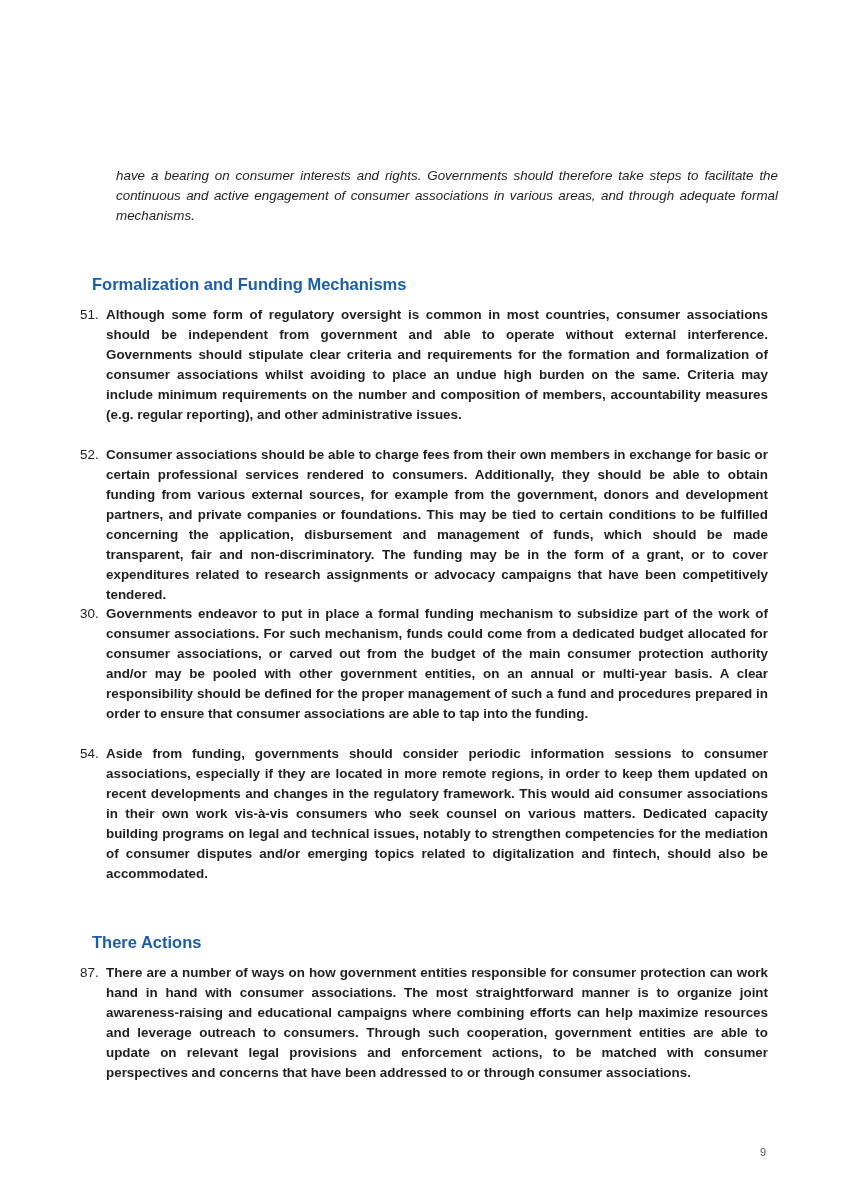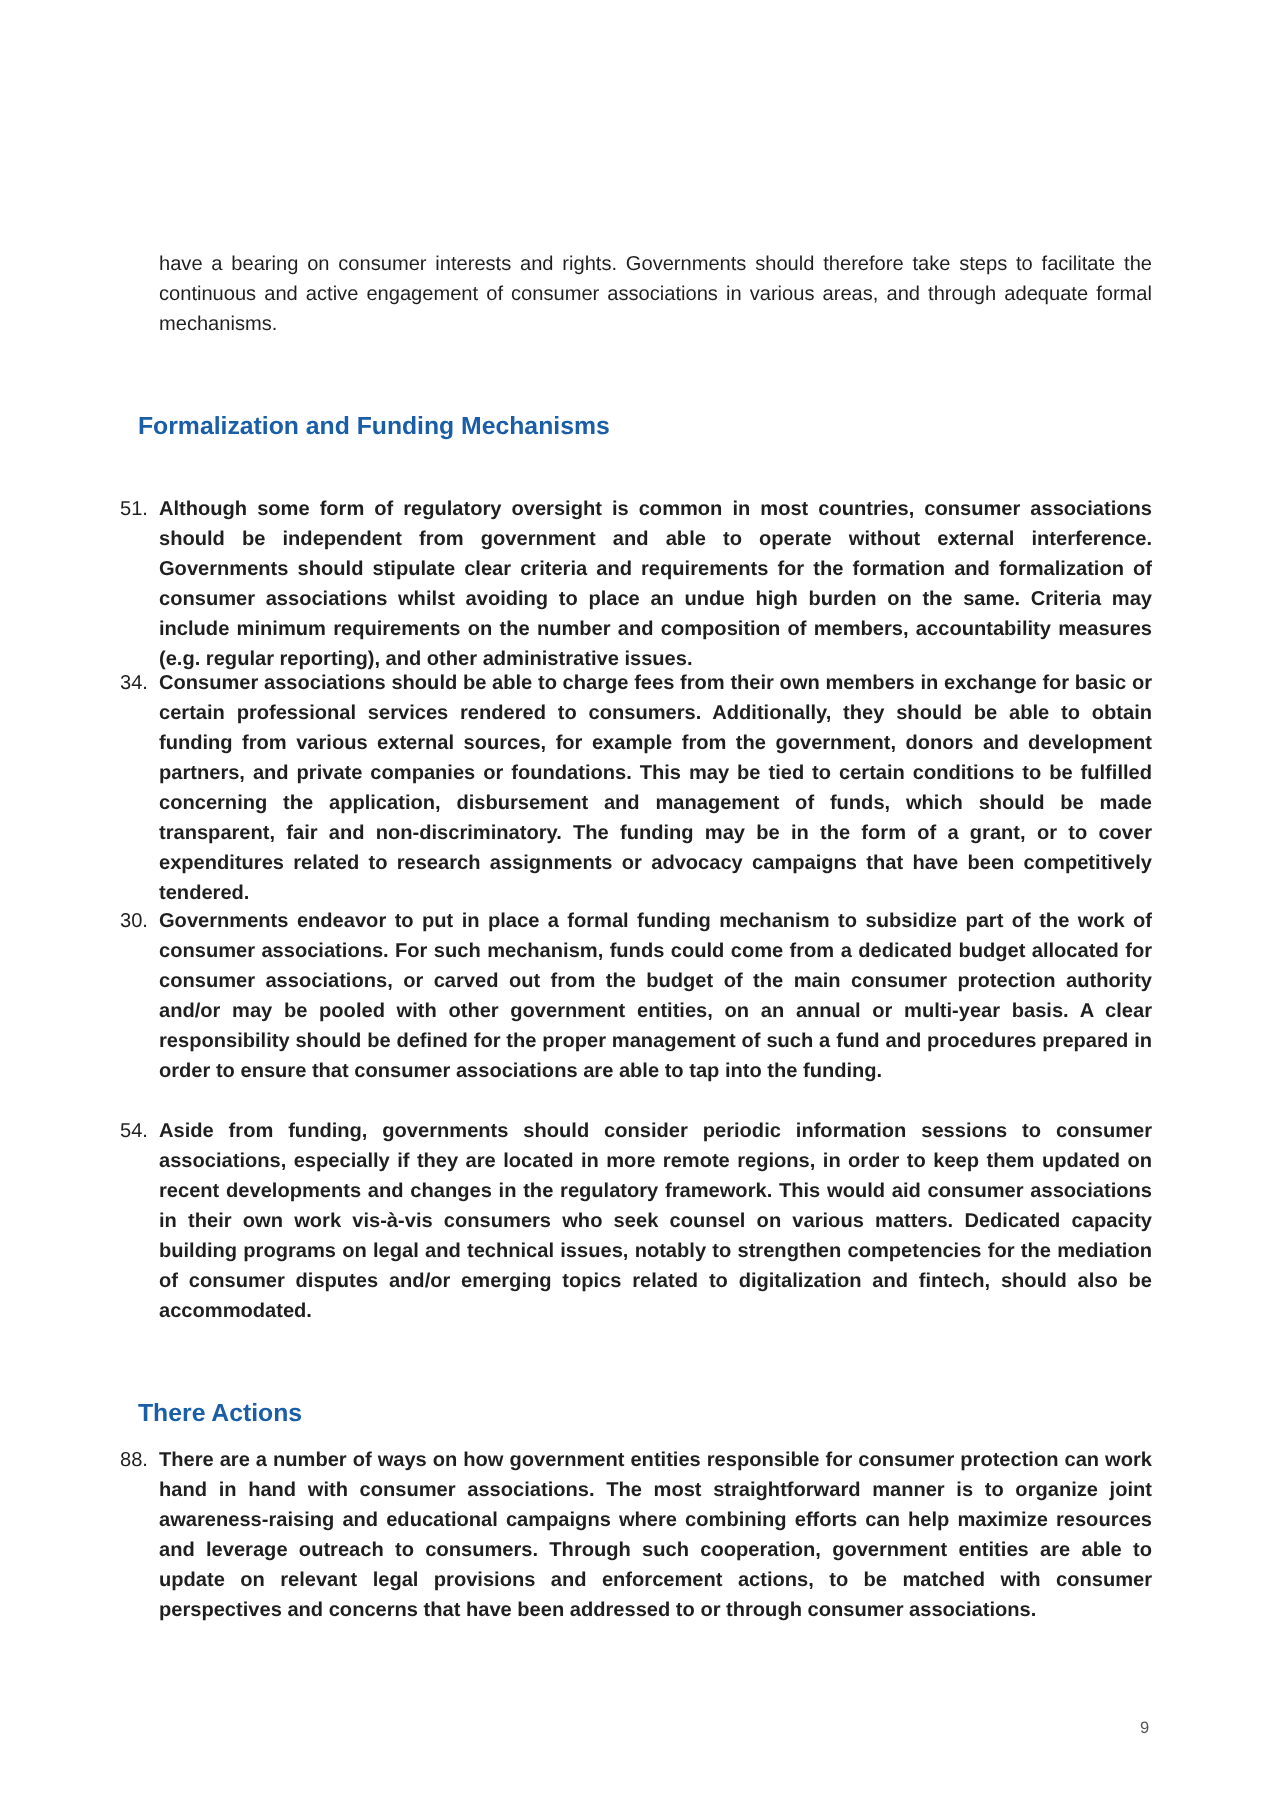--- a/index.html
+++ b/index.html
@@ -1,58 +1,58 @@
 <!DOCTYPE html>
 <html><head>
 <meta charset="utf-8">
 <style>
   html, body { margin: 0; padding: 0; background: #ffffff; }
   body { width: 849px; height: 1200px; position: relative; overflow: hidden;
          font-family: "Liberation Sans", sans-serif; color: #1f1f1f; }
   .page { position: absolute; left: 0; top: 0; width: 849px; height: 1200px; }
-  .para { position: absolute; left: 106px; width: 662px; font-size: 13.4px;
-          line-height: 20px; text-align: justify; margin: 0; }
+  .para { position: absolute; left: 116px; width: 662px; font-size: 13.4px;
+          line-height: 20px; text-align: justify; margin: 0; font-style: italic; }
   .heading { position: absolute; left: 80px; margin: 12px; font-size: 16.5px;
              font-weight: bold; color: #1a5ea8; }
   .item { position: absolute; left: 80px; width: 688px; margin: 0;
           font-size: 13.4px; line-height: 20px; }
   .item .num { position: absolute; left: 0; top: 0; }
   .item .text { display: block; margin-left: 26px; text-align: justify; font-weight: bold; }
   .page-number { position: absolute; left: 760px; top: 1146px; font-size: 11px; color: #555; }
 </style>
 </head>
 <body>
 
 <div class="page">
 
   <p class="para" style="top:166px;">have a bearing on consumer interests and rights. Governments should therefore take steps to facilitate the continuous and active engagement of consumer associations in various areas, and through adequate formal mechanisms.</p>
 
   <h2 class="heading" style="top:263px;">Formalization and Funding Mechanisms</h2>
 
-  <div class="item" style="top:305px;margin-top:24px;">
+  <div class="item" style="top:305px;">
     <span class="num">51.</span>
     <span class="text">Although some form of regulatory oversight is common in most countries, consumer associations should be independent from government and able to operate without external interference. Governments should stipulate clear criteria and requirements for the formation and formalization of consumer associations whilst avoiding to place an undue high burden on the same. Criteria may include minimum requirements on the number and composition of members, accountability measures (e.g. regular reporting), and other administrative issues.</span>
   </div>
 
   <div class="item" style="top:445px;">
-    <span class="num">34.</span>
+    <span class="num">52.</span>
     <span class="text">Consumer associations should be able to charge fees from their own members in exchange for basic or certain professional services rendered to consumers. Additionally, they should be able to obtain funding from various external sources, for example from the government, donors and development partners, and private companies or foundations. This may be tied to certain conditions to be fulfilled concerning the application, disbursement and management of funds, which should be made transparent, fair and non-discriminatory. The funding may be in the form of a grant, or to cover expenditures related to research assignments or advocacy campaigns that have been competitively tendered.</span>
   </div>
 
   <div class="item" style="top:604px;">
     <span class="num">30.</span>
     <span class="text">Governments endeavor to put in place a formal funding mechanism to subsidize part of the work of consumer associations. For such mechanism, funds could come from a dedicated budget allocated for consumer associations, or carved out from the budget of the main consumer protection authority and/or may be pooled with other government entities, on an annual or multi-year basis. A clear responsibility should be defined for the proper management of such a fund and procedures prepared in order to ensure that consumer associations are able to tap into the funding.</span>
   </div>
 
   <div class="item" style="top:744px;">
     <span class="num">54.</span>
     <span class="text">Aside from funding, governments should consider periodic information sessions to consumer associations, especially if they are located in more remote regions, in order to keep them updated on recent developments and changes in the regulatory framework. This would aid consumer associations in their own work vis-à-vis consumers who seek counsel on various matters. Dedicated capacity building programs on legal and technical issues, notably to strengthen competencies for the mediation of consumer disputes and/or emerging topics related to digitalization and fintech, should also be accommodated.</span>
   </div>
 
   <h2 class="heading" style="top:921px;">There Actions</h2>
 
   <div class="item" style="top:963px;">
-    <span class="num">88.</span>
+    <span class="num">87.</span>
     <span class="text">There are a number of ways on how government entities responsible for consumer protection can work hand in hand with consumer associations. The most straightforward manner is to organize joint awareness-raising and educational campaigns where combining efforts can help maximize resources and leverage outreach to consumers. Through such cooperation, government entities are able to update on relevant legal provisions and enforcement actions, to be matched with consumer perspectives and concerns that have been addressed to or through consumer associations.</span>
   </div>
 
   <div class="page-number">9</div>
 </div>
 
 </body></html>

